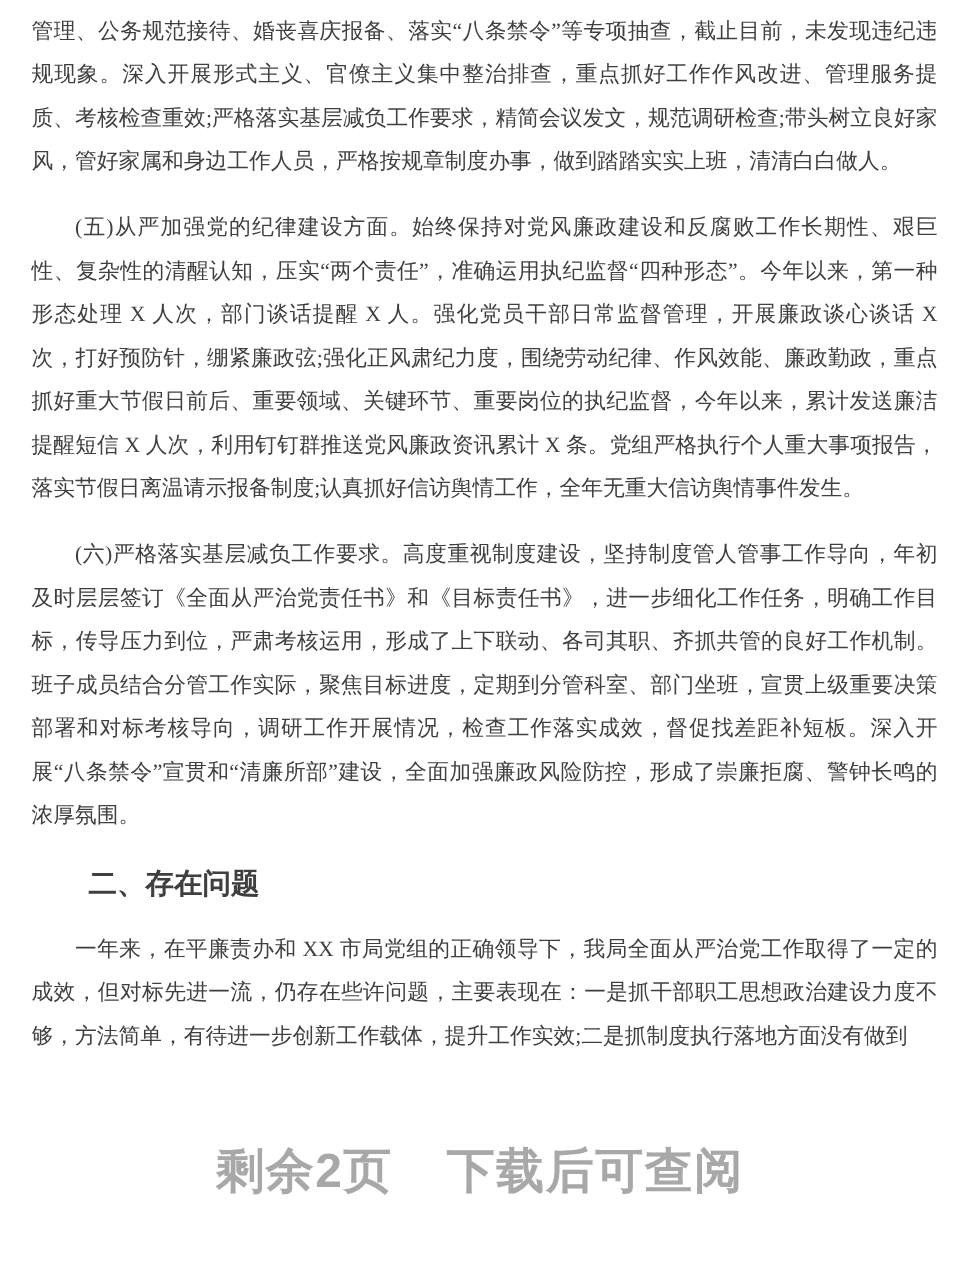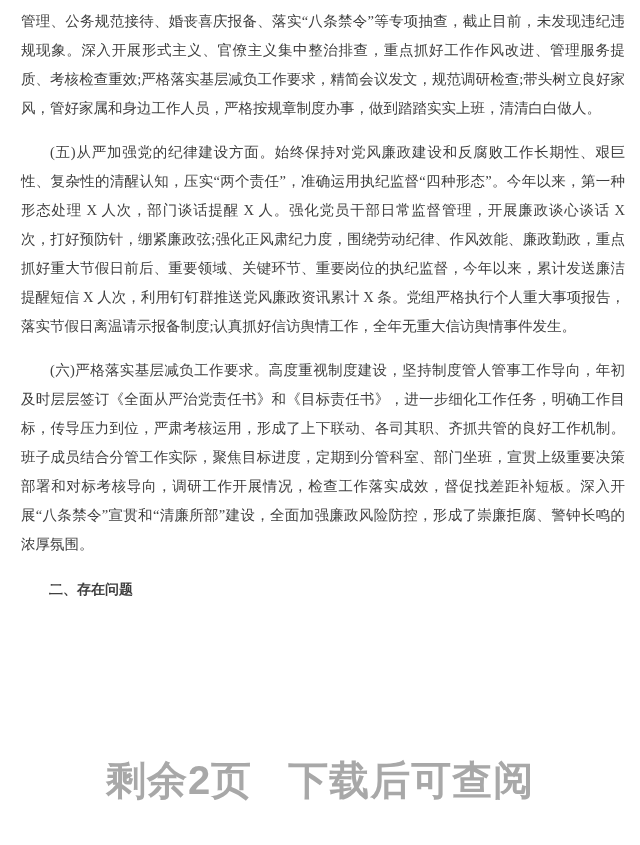--- a/index.html
+++ b/index.html
@@ -17,48 +17,49 @@
     color: #3f3f3f;
     font-size: 14.5px;
     line-height: 29px;
     text-align: justify;
     text-justify: inter-ideograph;
   }
   .para { margin: 0 0 15px 0; }
   .indent { text-indent: 2em; }
   .lead { font-weight: normal; }
   .heading {
-    font-size: 14px; line-height: 29px;
+    font-size: 19px; line-height: 29px;
     font-weight: bold;
     margin: 16px 0 15px 0;
     text-indent: 2em;
   }
   .banner {
     position: absolute;
     left: 0; right: 0; top: 760px;
     text-align: center;
     font-family: "Liberation Sans", "DejaVu Sans", sans-serif;
     font-weight: bold;
-    font-size: 40px;
+    font-size: 32px;
     line-height: 40px;
     color: #a8a8a8;
     letter-spacing: 1px;
     white-space: nowrap;
   }
   .banner-gap { display: inline-block; width: 36px; }
 </style>
 </head>
 <body>
 
 <div class="page">
 
   <p class="para"><span>管理、公务规范接待、婚丧喜庆报备、落实“八条禁令”等专项抽查，截止目前，未发现违纪违规现象。深入开展形式主义、官僚主义集中整治排查，重点抓好工作作风改进、管理服务提质、考核检查重效;严格落实基层减负工作要求，精简会议发文，规范调研检查;带头树立良好家风，管好家属和身边工作人员，严格按规章制度办事，做到踏踏实实上班，清清白白做人。</span></p>
 
   <p class="para indent"><span class="lead">(五)从严加强党的纪律建设方面。</span><span>始终保持对党风廉政建设和反腐败工作长期性、艰巨性、复杂性的清醒认知，压实“两个责任”，准确运用执纪监督“四种形态”。今年以来，第一种形态处理 X 人次，部门谈话提醒 X 人。强化党员干部日常监督管理，开展廉政谈心谈话 X 次，打好预防针，绷紧廉政弦;强化正风肃纪力度，围绕劳动纪律、作风效能、廉政勤政，重点抓好重大节假日前后、重要领域、关键环节、重要岗位的执纪监督，今年以来，累计发送廉洁提醒短信 X 人次，利用钉钉群推送党风廉政资讯累计 X 条。党组严格执行个人重大事项报告，落实节假日离温请示报备制度;认真抓好信访舆情工作，全年无重大信访舆情事件发生。</span></p>
 
   <p class="para indent"><span class="lead">(六)严格落实基层减负工作要求。</span><span>高度重视制度建设，坚持制度管人管事工作导向，年初及时层层签订《全面从严治党责任书》和《目标责任书》，进一步细化工作任务，明确工作目标，传导压力到位，严肃考核运用，形成了上下联动、各司其职、齐抓共管的良好工作机制。班子成员结合分管工作实际，聚焦目标进度，定期到分管科室、部门坐班，宣贯上级重要决策部署和对标考核导向，调研工作开展情况，检查工作落实成效，督促找差距补短板。深入开展“八条禁令”宣贯和“清廉所部”建设，全面加强廉政风险防控，形成了崇廉拒腐、警钟长鸣的浓厚氛围。</span></p>
 
   <h2 class="heading">二、存在问题</h2>
 
+  <p class="para indent"><span>一年来，在平廉责办和 XX 市局党组的正确领导下，我局全面从严治党工作取得了一定的成效，但对标先进一流，仍存在些许问题，主要表现在：一是抓干部职工思想政治建设力度不够，方法简单，有待进一步创新工作载体，提升工作实效;二是抓制度执行落地方面没有做到</span></p>
 
   <div class="banner"><span>剩余2页</span><span class="banner-gap"></span><span>下载后可查阅</span></div>
 
 </div>
 
 </body></html>

